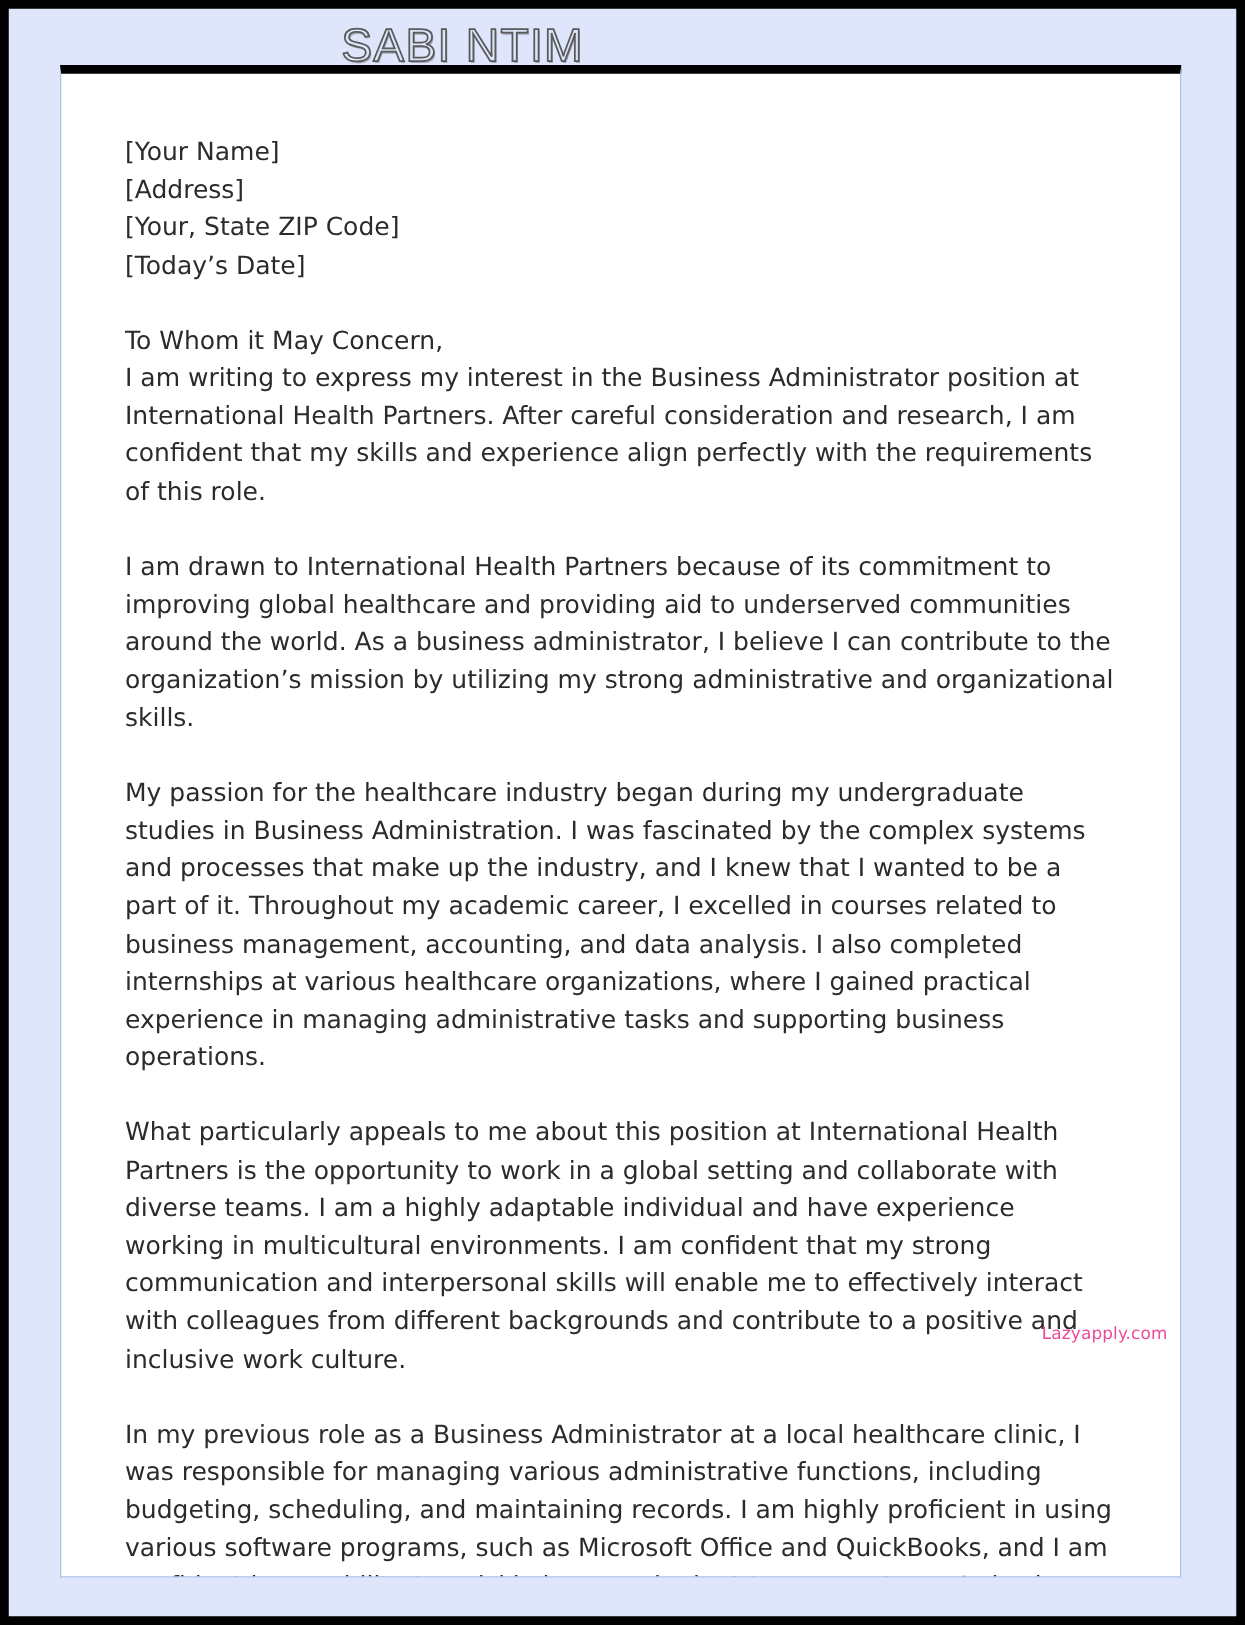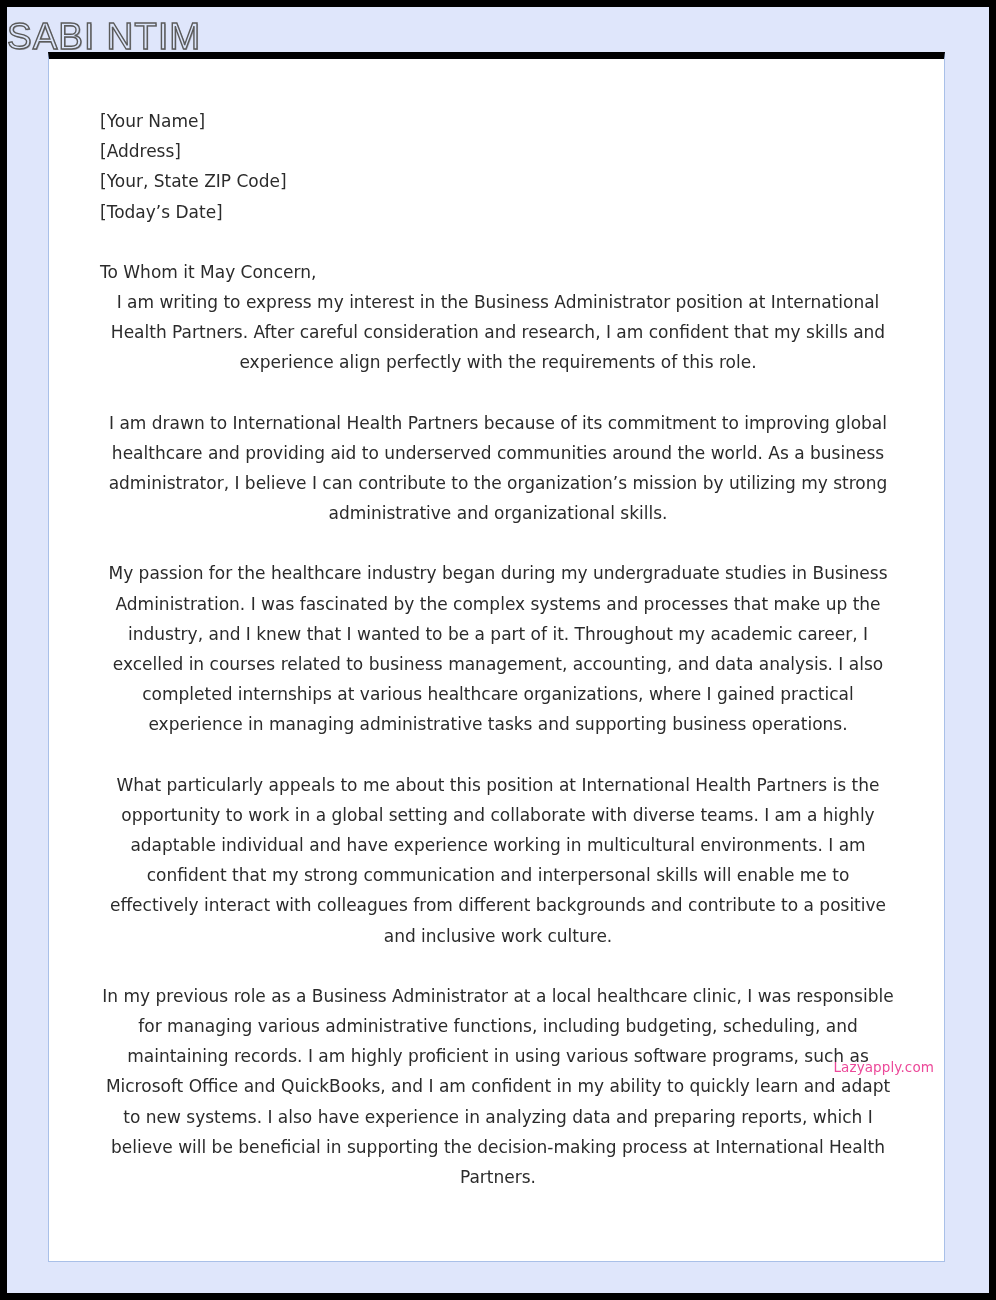--- a/index.html
+++ b/index.html
@@ -28,21 +28,21 @@
 
   
   .masthead {
     position: absolute;
     top: 0;
     left: 0;
     width: 786px;
     height: 48px;
     display: flex;
     align-items: flex-end;
-    justify-content: flex-start;
+    justify-content: center;
     padding-right: 60px;
   }
 
   .brand-name {
     font-family: "Liberation Sans", sans-serif;
     font-size: 37px;
     font-weight: 400;
     letter-spacing: 1px;
     line-height: 1;
     color: #dce5fa;
@@ -68,40 +68,40 @@
 
   .doc-body {
     position: relative;
     padding: 47px 48px 0 51px;
     height: 100%;
   }
 
   
   .letter {
     font-family: "DejaVu Sans", sans-serif;
-    font-size: 17px;
+    font-size: 20px;
     line-height: 30.2px;
     color: #2b2b2b;
     font-weight: 400;
   }
 
   .addr-block {
     margin-bottom: 30px;
   }
 
   .addr-line {
     white-space: nowrap;
   }
 
   .salutation {
   }
 
   .para {
     margin-bottom: 30px;
-    text-align: center;
+    text-align: left;
   }
 
   .para:last-child {
     margin-bottom: 0;
   }
 
   
   .watermark {
     position: absolute;
     right: 10px;

